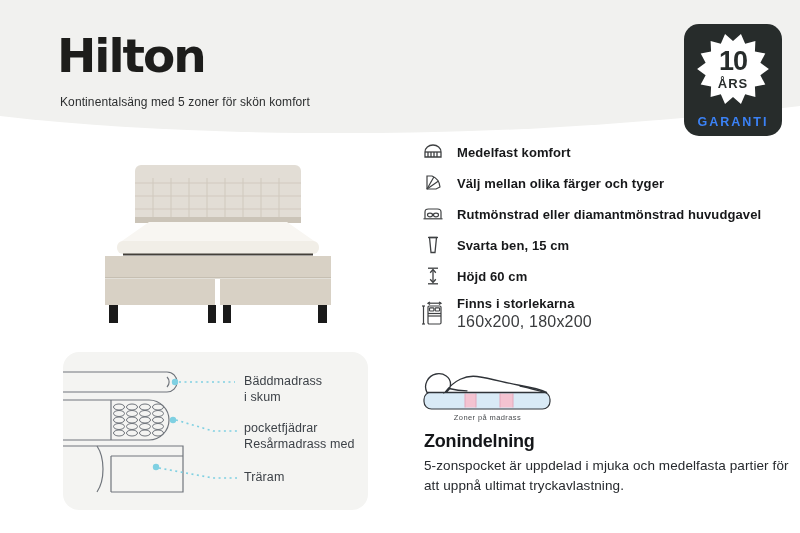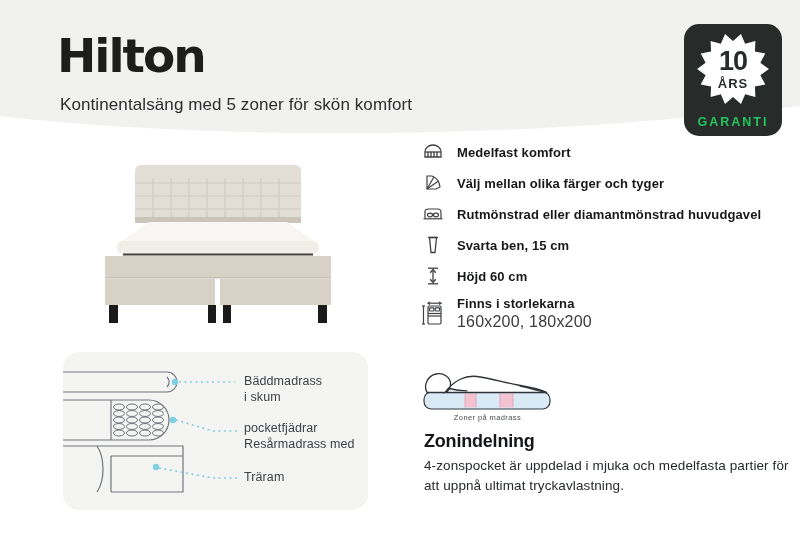--- a/index.html
+++ b/index.html
@@ -12,39 +12,39 @@
   .wave-bg { position:absolute; top:0; left:0; }
 
   
   .title {
     position:absolute; left:57px; top:28px;
     font-family:"DejaVu Sans", sans-serif;
     font-size:47px; font-weight:bold; letter-spacing:-2px; color:#1d1d1b;
   }
   .subtitle {
     position:absolute; left:60px; top:95px;
-    font-size:17px; color:#2c2e2f; letter-spacing:.1px;
+    font-size:12px; color:#2c2e2f; letter-spacing:.1px;
   }
 
   
   .badge {
     position:absolute; left:684px; top:24px; width:98px; height:112px;
     background:#272c2b; border-radius:15px;
     display:flex; flex-direction:column; align-items:center;
   }
   .seal { position:relative; width:78px; height:78px; margin-top:6px; }
   .seal svg { position:absolute; inset:0; }
   .seal-text {
     position:absolute; inset:0; display:flex; flex-direction:column;
     align-items:center; justify-content:center; color:#272c2b;
   }
   .seal-num { font-size:27px; font-weight:bold; line-height:1; letter-spacing:-1px; }
   .seal-unit { font-size:13px; font-weight:bold; letter-spacing:1px; margin-top:1px; }
   .badge-label {
-    color:#22c55e; font-size:12.5px; font-weight:bold; letter-spacing:2px; margin-top:7px;
+    color:#3b82f6; font-size:12.5px; font-weight:bold; letter-spacing:2px; margin-top:7px;
   }
 
   
   .bed { position:absolute; left:93px; top:159px; }
 
   
   .features { position:absolute; left:420px; top:141px; width:372px; }
   .feature-row { display:flex; align-items:center; margin-bottom:9px; min-height:20px; }
   .feature-icon { width:26px; flex:0 0 26px; display:flex; justify-content:center; }
   .feature-text { margin-left:11px; font-size:13px; font-weight:bold; color:#17181a; letter-spacing:.1px; }
@@ -293,15 +293,15 @@
     <line x1="93" y1="29.5" x2="93" y2="43.5" stroke="#e3a8bc" stroke-width="1"></line>
     <g fill="#ffffff" stroke="#2f3338" stroke-width="1.3" stroke-linecap="round">
       <path d="M7,28.5 C3,21 8,11.5 16,10 C24,8.5 30.5,13.5 30.5,20 C30.5,24 28.5,27 25,28.5
                C34,16 46,11 57,12.5 C72,14.5 84,18.5 98,21 C112,23.5 121,25.5 127,28.5 Z"></path>
       <path fill="none" d="M29,24.5 C35,26 41,26.8 47,26.8"></path>
       <path fill="none" d="M100,22 C109,24 117,26 123,28"></path>
     </g>
   </svg>
   <div class="zone-caption">Zoner på madrass</div>
   <div class="zone-heading">Zonindelning</div>
-  <div class="zone-body">4-zonspocket är uppdelad i mjuka och medelfasta partier för att uppnå ultimat tryckavlastning.</div>
+  <div class="zone-body">5-zonspocket är uppdelad i mjuka och medelfasta partier för att uppnå ultimat tryckavlastning.</div>
 
 </div>
 
 </body></html>

